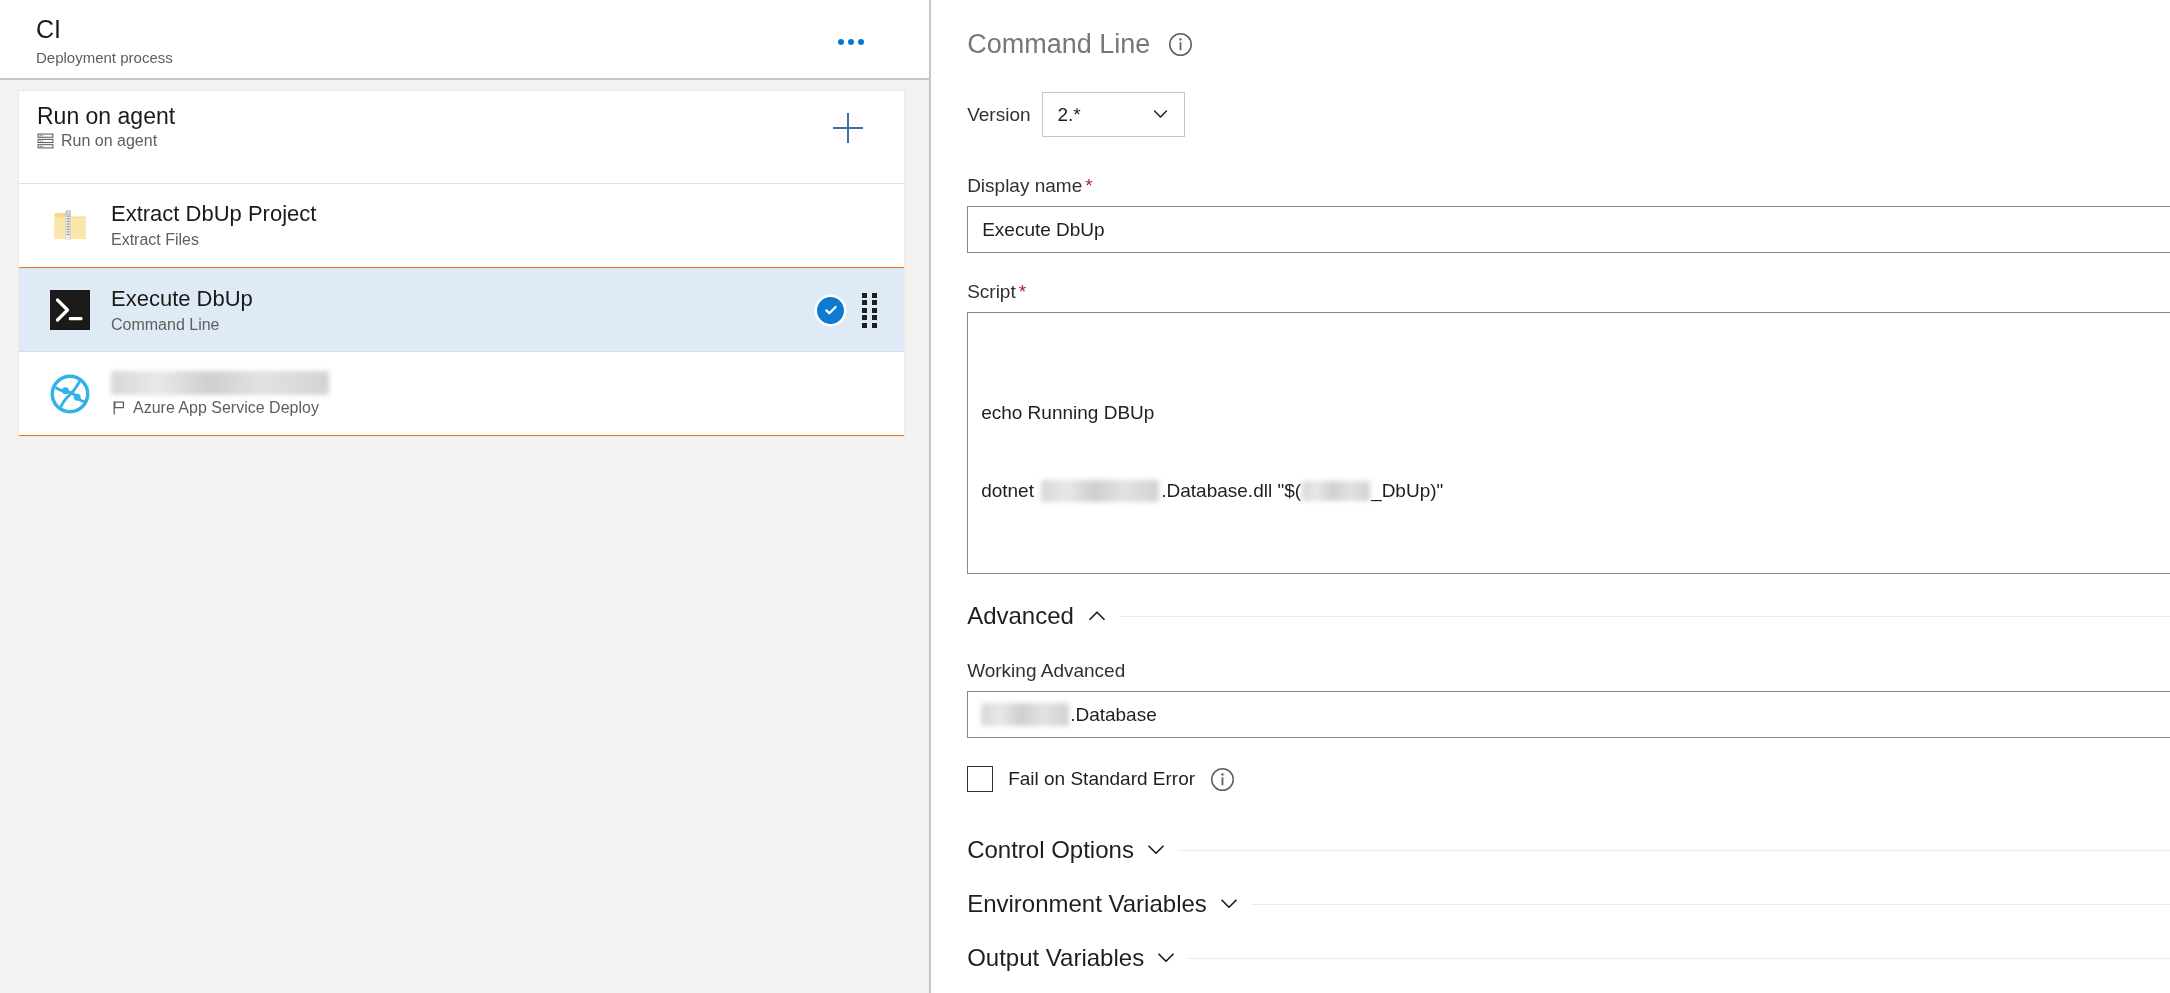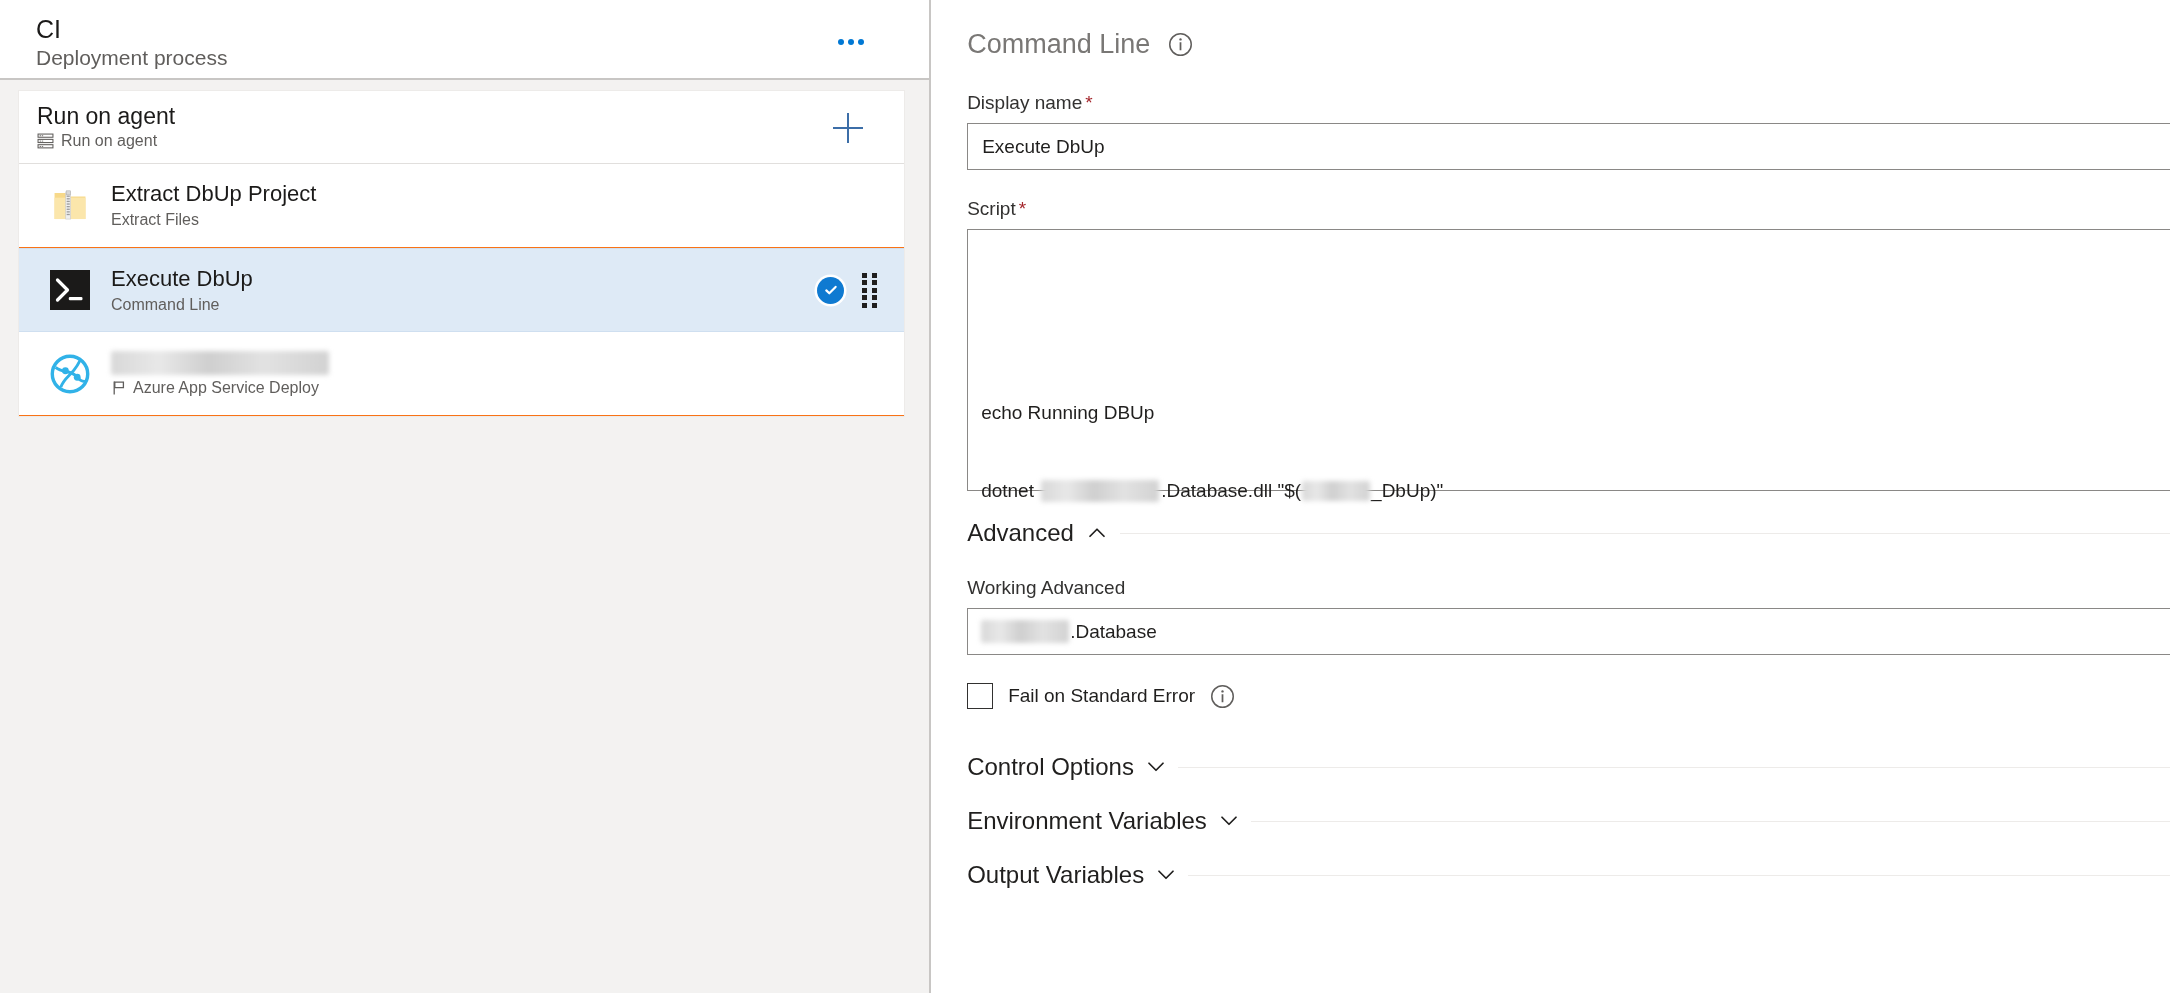--- a/index.html
+++ b/index.html
@@ -39,21 +39,21 @@
     border-bottom: 2px solid #c8c6c4;
   }
   .process-title {
     font-size: 25px;
     font-weight: 400;
     color: #1b1a19;
     line-height: 30px;
     letter-spacing: -0.1px;
   }
   .process-sub {
-    font-size: 21px;
+    font-size: 15px;
     color: #605e5c;
     line-height: 22px;
     margin-top: 3px;
   }
   .ellipsis-btn {
     position: absolute;
     right: 58px;
     top: 22px;
     width: 40px; height: 40px;
     display: flex; align-items: center; justify-content: center;
@@ -76,21 +76,21 @@
   }
   .task-card {
     background: #ffffff;
     border: 1px solid #edebe9;
     width: 100%;
   }
 
   
   .phase-row {
     position: relative;
-    height: 73px;
+    height: 93px;
     padding: 11px 0 0 18px;
     background: #ffffff;
     border-bottom: 1px solid #e1dfdd;
   }
   .phase-name {
     font-size: 23px;
     font-weight: 400;
     color: #1b1a19;
     line-height: 28px;
   }
@@ -496,20 +496,29 @@
 
       <div class="task-head">
         <div class="task-head-title">Command Line</div>
         <svg class="info-icon" viewBox="0 0 20 20">
           <circle cx="10" cy="10" r="8.6" fill="none" stroke="#605e5c" stroke-width="1.2"></circle>
           <circle cx="10" cy="5.9" r="0.95" fill="#605e5c"></circle>
           <rect x="9.3" y="8.2" width="1.4" height="6.4" fill="#605e5c"></rect>
         </svg>
       </div>
 
+      <div class="version-row">
+        <span class="version-label">Version</span>
+        <div class="version-select">
+          <span>2.*</span>
+          <svg class="chev" viewBox="0 0 16 16">
+            <path d="M2.4 5 L8 10.6 L13.6 5" fill="none" stroke="#201f1e" stroke-width="1.4" stroke-linecap="round" stroke-linejoin="round"></path>
+          </svg>
+        </div>
+      </div>
 
       <div class="field-block">
         <label class="field-label"><span>Display name</span><span class="req">*</span></label>
         <input class="text-input" type="text" value="Execute DbUp" style="">
       </div>
 
       <div class="field-block">
         <label class="field-label"><span>Script</span><span class="req">*</span></label>
         <textarea class="script-area" style=""></textarea>
         <div class="script-overlay">

